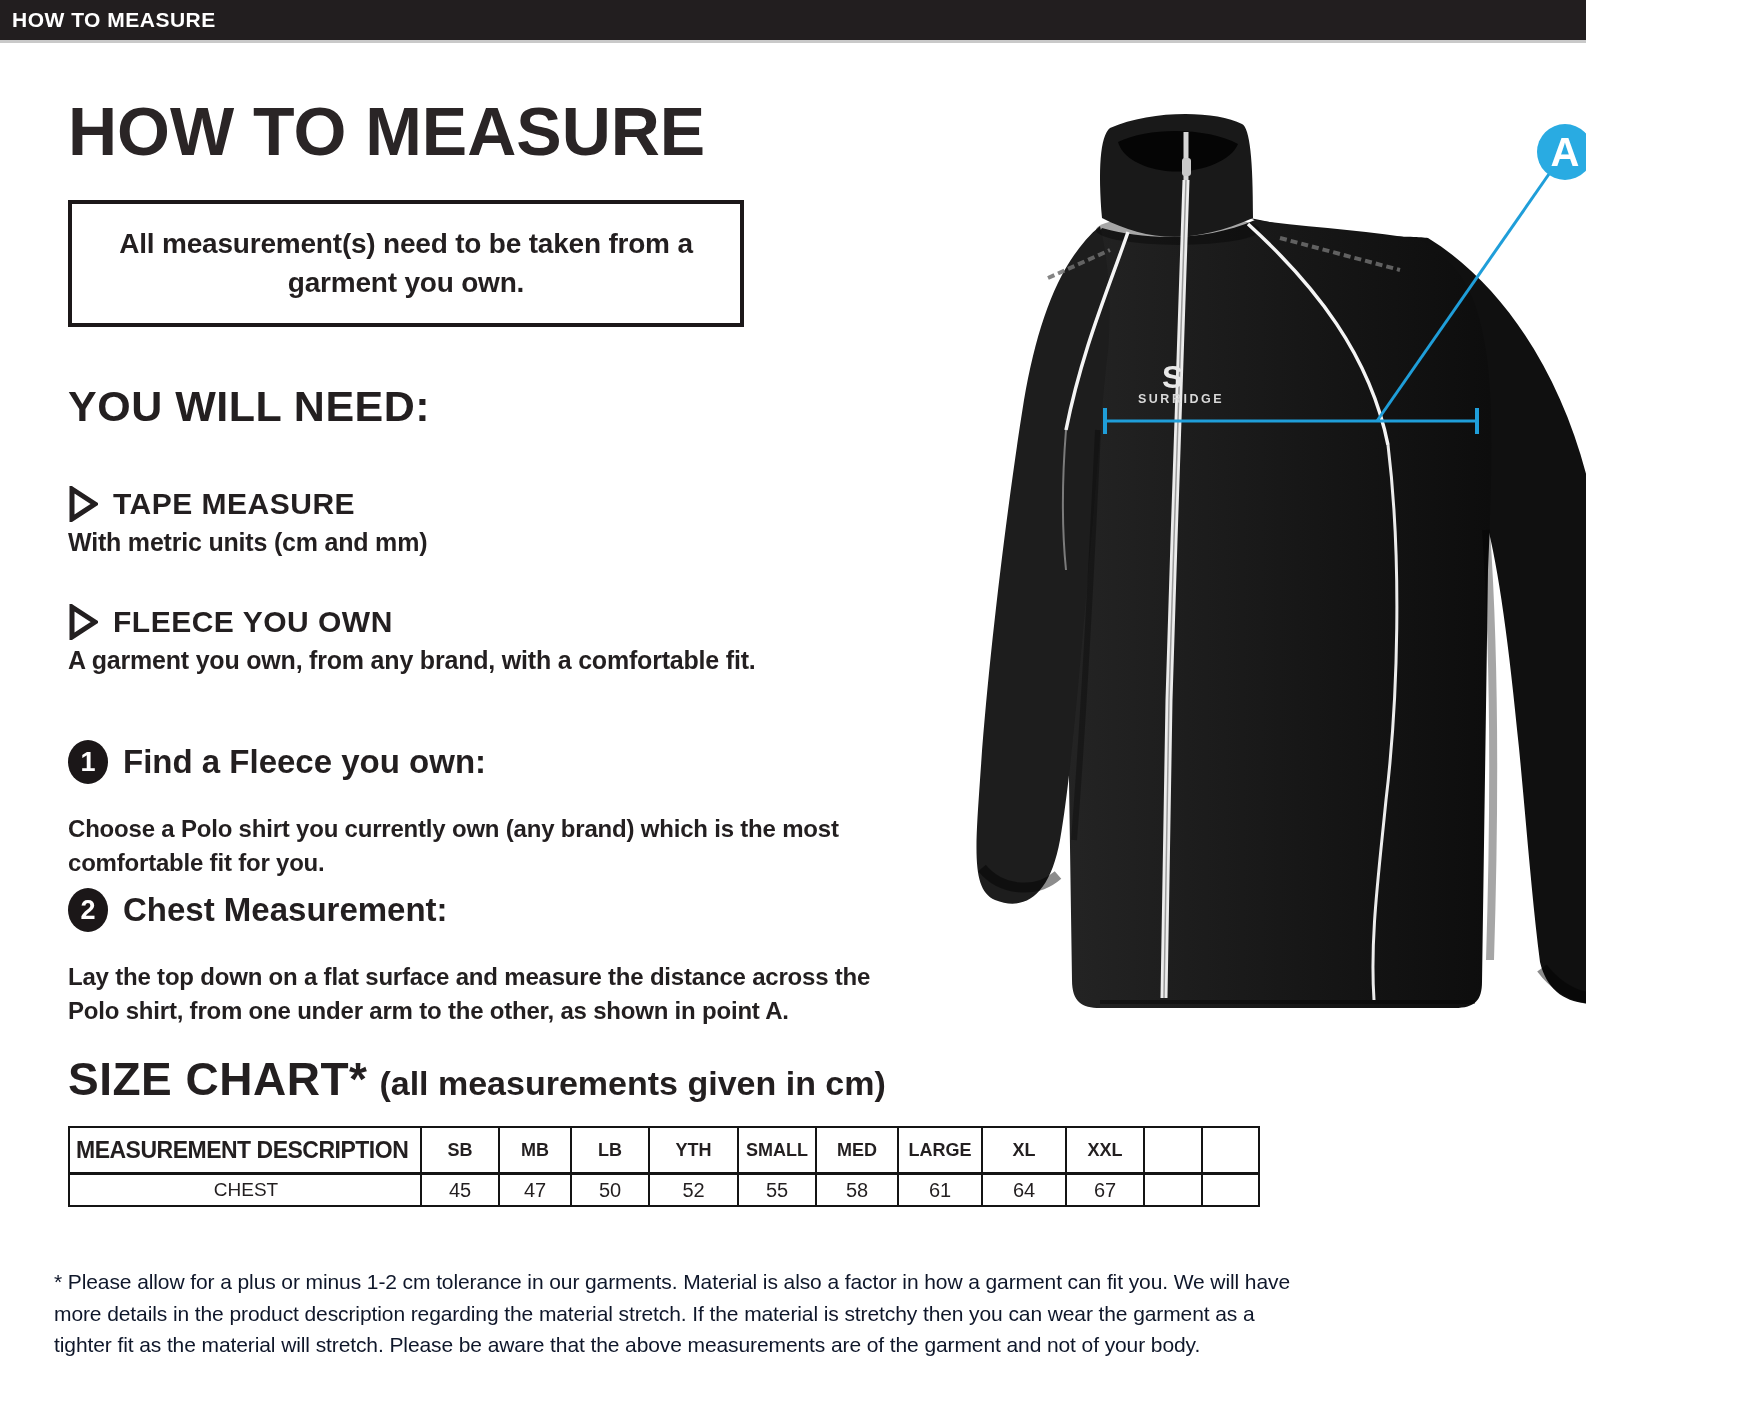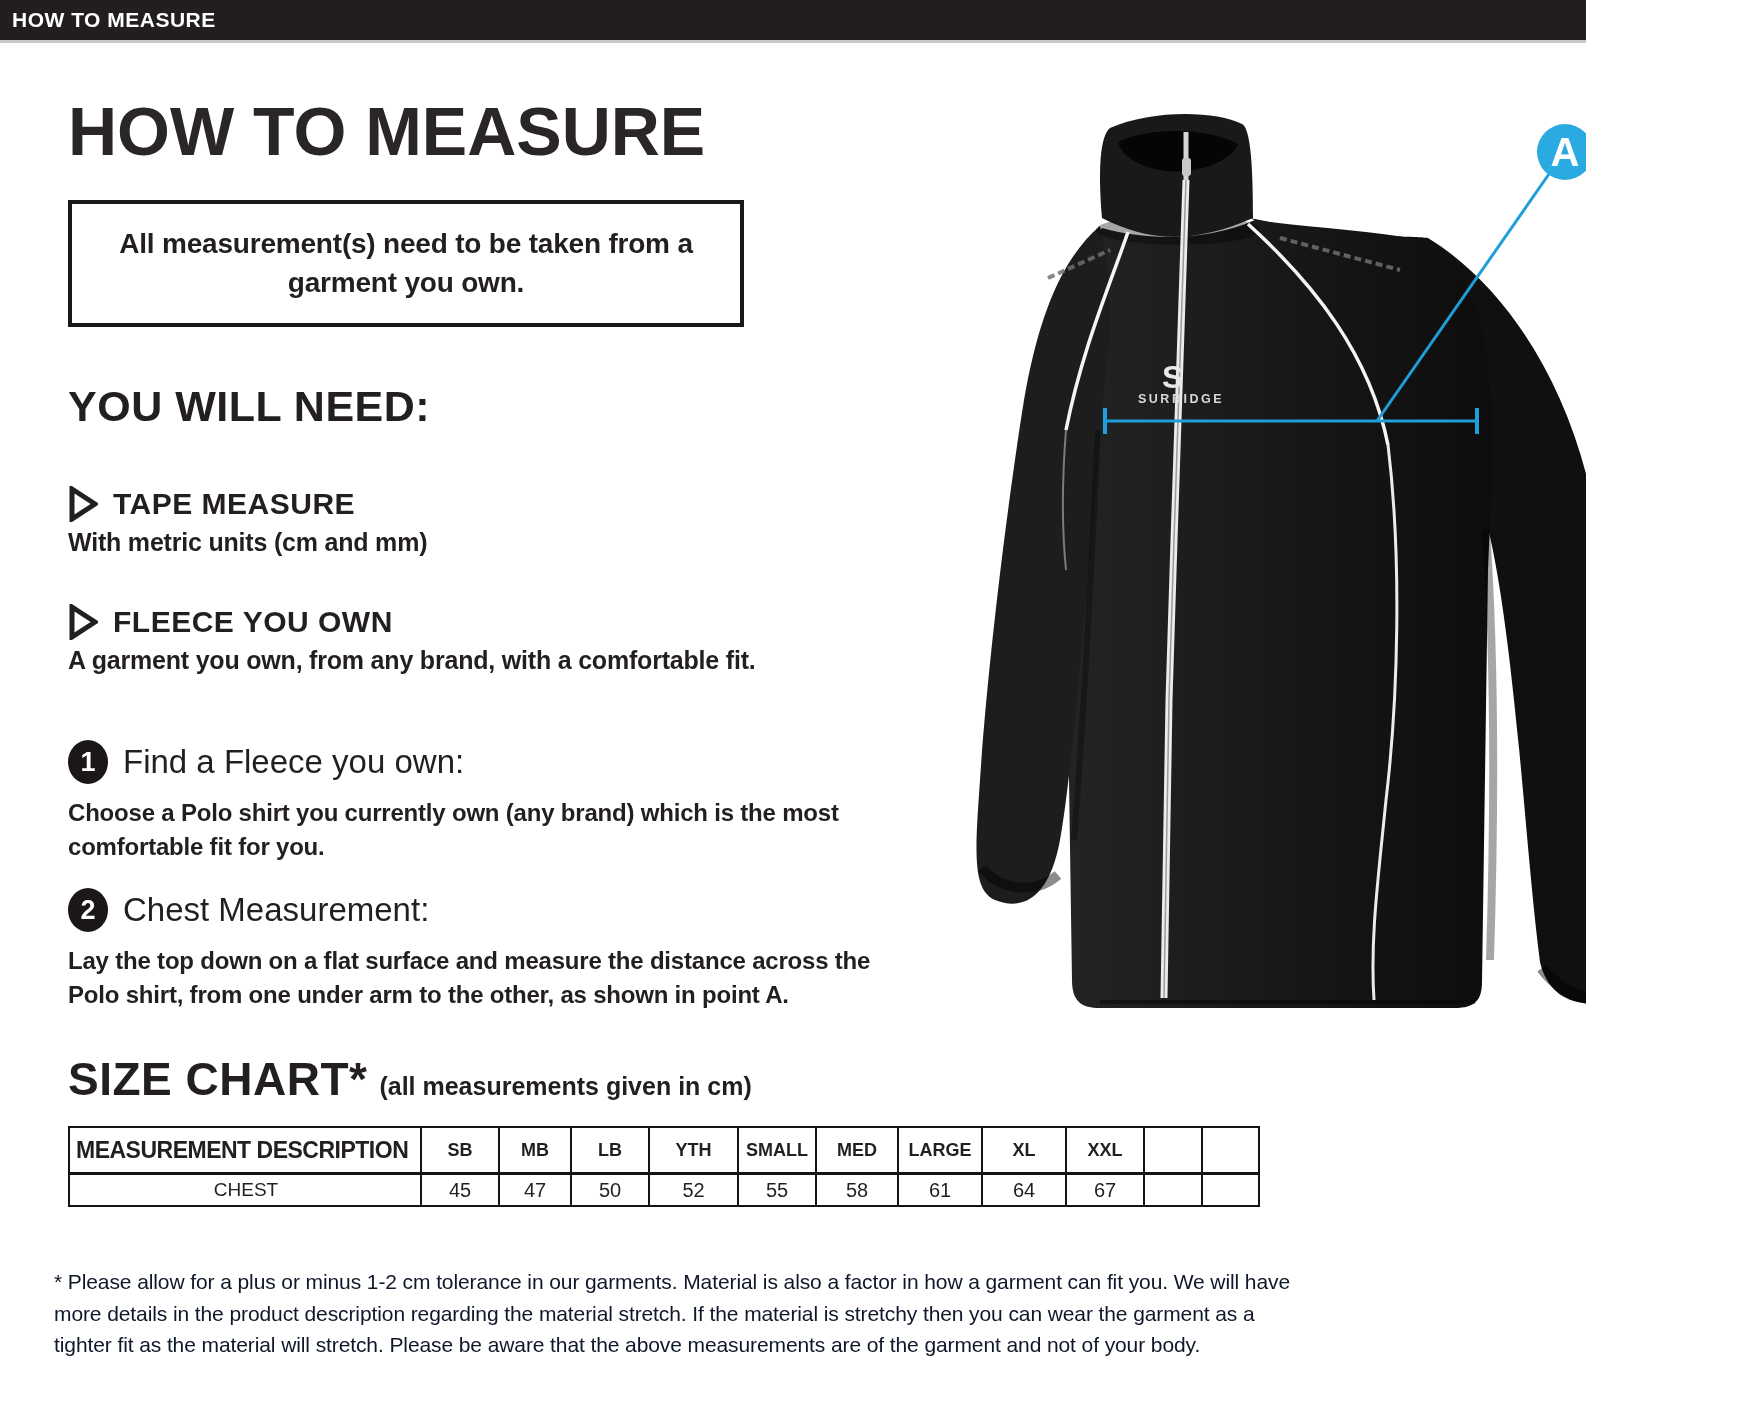--- a/index.html
+++ b/index.html
@@ -26,27 +26,27 @@
   .ywn-heading { position:absolute; left:68px; top:382px; font-size:43px;
     font-weight:bold; letter-spacing:.5px; }
   .need-item { position:absolute; left:68px; }
   .need-head { display:flex; align-items:center; gap:15px; }
   .need-label { font-size:30px; font-weight:bold; letter-spacing:.5px; }
   .need-desc { margin-top:6px; font-size:25px; font-weight:bold; letter-spacing:-.2px; }
   .step { position:absolute; left:68px; }
   .step-head { display:flex; align-items:center; gap:15px; }
   .step-badge { width:40px; height:44px; border-radius:50%; background:#1b1718; color:#fff;
     font-size:27px; font-weight:bold; display:flex; align-items:center; justify-content:center; }
-  .step-title { font-size:33px; font-weight:normal; }
-  .step-desc { margin-top:12px; font-size:24px; font-weight:bold; line-height:1.4;
+  .step-title { font-size:33px; font-weight:bold; }
+  .step-desc { margin-top:28px; font-size:24px; font-weight:bold; line-height:1.4;
     width:855px; letter-spacing:-.2px; }
   .size-heading { position:absolute; left:68px; top:1052px; display:flex;
     align-items:baseline; gap:12px; }
   .size-heading .main { font-size:46px; font-weight:bold; letter-spacing:.5px;text-align:right; }
-  .size-heading .sub { font-size:25px; font-weight:bold; }
+  .size-heading .sub { font-size:34px; font-weight:bold; }
   
   .size-table { position:absolute; left:68px; top:1126px; border-collapse:collapse;
     table-layout:fixed; border:1px solid #15803d; }
   .size-table th, .size-table td { border:2px solid #141414; padding:0 4px; overflow:hidden;
     white-space:nowrap; }
   .size-table thead th { height:44px; font-size:18px; font-weight:bold; text-align:center;
     border-bottom:3px solid #141414; }
   .size-table thead th.desc { font-size:23px; text-align:left; padding-left:6px;
     letter-spacing:-.5px; }
   .size-table tr.metric td { height:32px; font-size:18px; font-weight:bold; text-align:left; }

